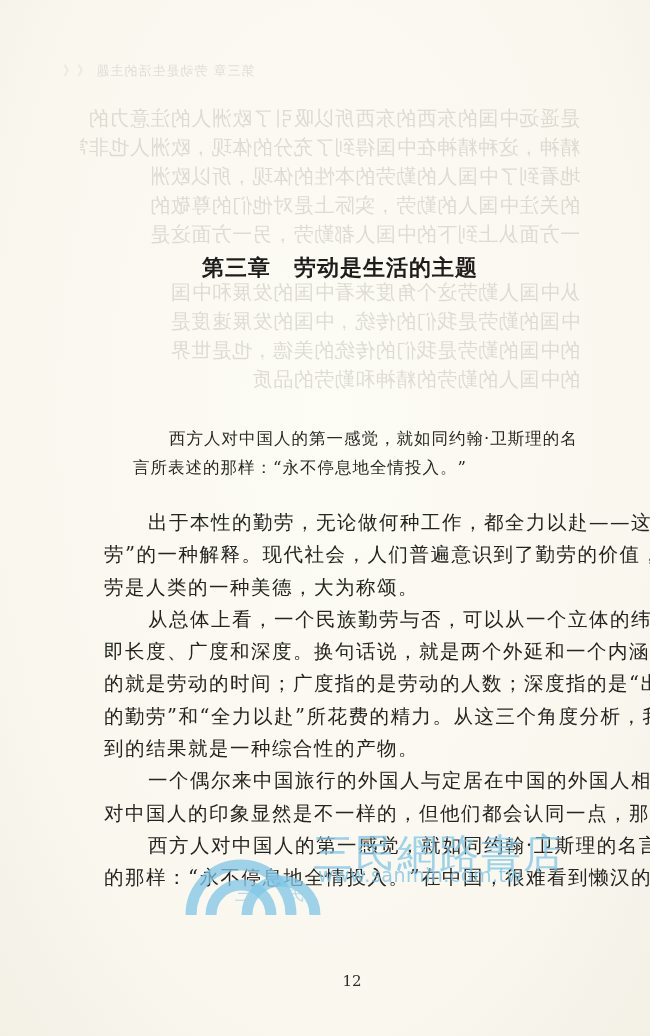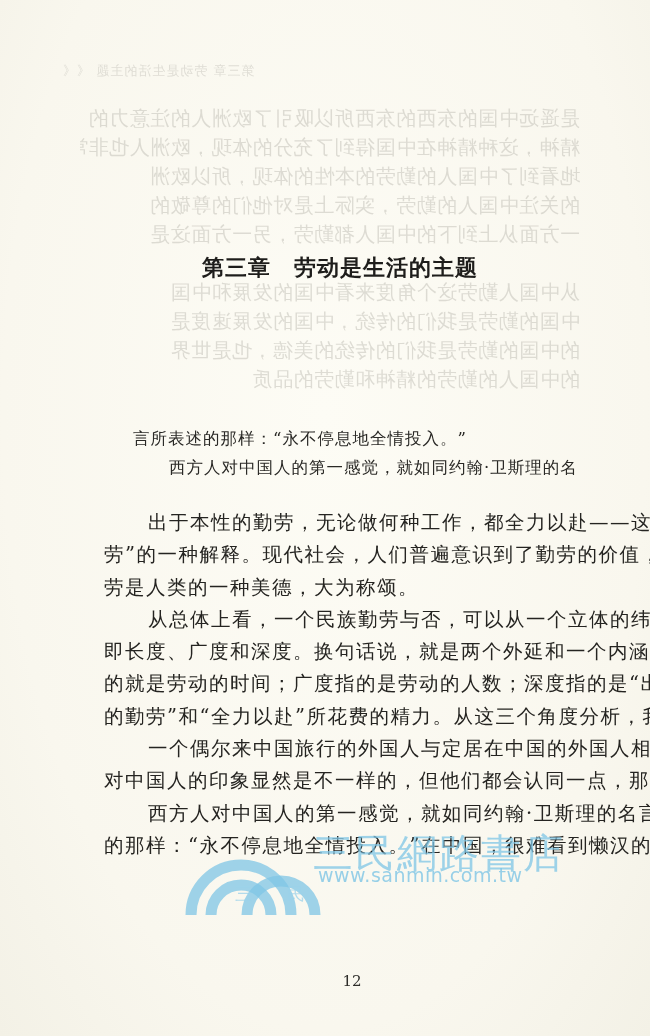--- a/index.html
+++ b/index.html
@@ -162,35 +162,36 @@
   <div class="ghost-block" style="top:278px;">
     <div class="ghost-line">从中国人勤劳这个角度来看中国的发展和中国</div>
     <div class="ghost-line">中国的勤劳是我们的传统，中国的发展速度是</div>
     <div class="ghost-line">的中国的勤劳是我们的传统的美德，也是世界</div>
     <div class="ghost-line">的中国人的勤劳的精神和勤劳的品质</div>
   </div>
 
   <div class="chapter-title">第三章　劳动是生活的主题</div>
 
   <div class="epigraph">
+    <div class="line first">西方人对中国人的第一感觉，就如同约翰·卫斯理的名</div>
     <div class="line">言所表述的那样：“永不停息地全情投入。”</div>
-    <div class="line first">西方人对中国人的第一感觉，就如同约翰·卫斯理的名</div>
   </div>
 
   <div class="body-text">
     <div class="para">
       <div class="line indent">出于本性的勤劳，无论做何种工作，都全力以赴——这是对“勤</div>
       <div class="line">劳”的一种解释。现代社会，人们普遍意识到了勤劳的价值，认为勤</div>
       <div class="line">劳是人类的一种美德，大为称颂。</div>
     </div>
     <div class="para">
       <div class="line indent">从总体上看，一个民族勤劳与否，可以从一个立体的纬度分析，</div>
       <div class="line">即长度、广度和深度。换句话说，就是两个外延和一个内涵。长度指</div>
       <div class="line">的就是劳动的时间；广度指的是劳动的人数；深度指的是“出于本性</div>
       <div class="line">的勤劳”和“全力以赴”所花费的精力。从这三个角度分析，我们得</div>
+      <div class="line">到的结果就是一种综合性的产物。</div>
     </div>
     <div class="para">
       <div class="line indent">一个偶尔来中国旅行的外国人与定居在中国的外国人相比，他们</div>
       <div class="line">对中国人的印象显然是不一样的，但他们都会认同一点，那就是中国</div>
     </div>
     <div class="para">
       <div class="line indent">西方人对中国人的第一感觉，就如同约翰·卫斯理的名言所表述</div>
       <div class="line">的那样：“永不停息地全情投入。”在中国，很难看到懒汉的身影，</div>
     </div>
   </div>

